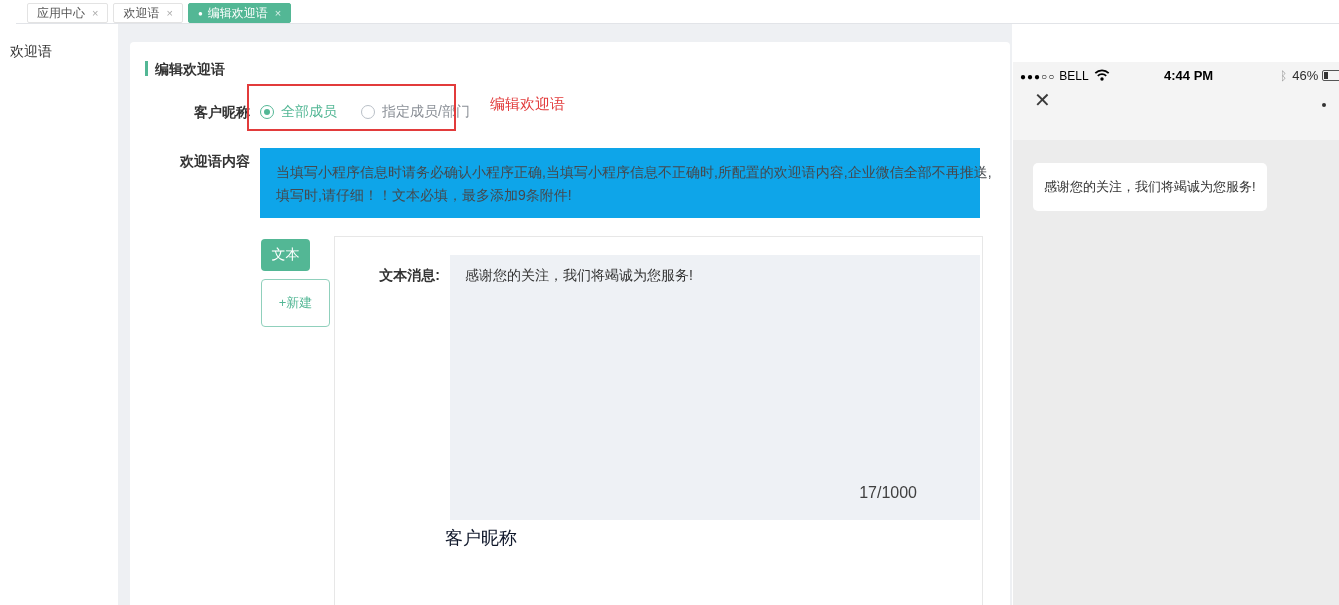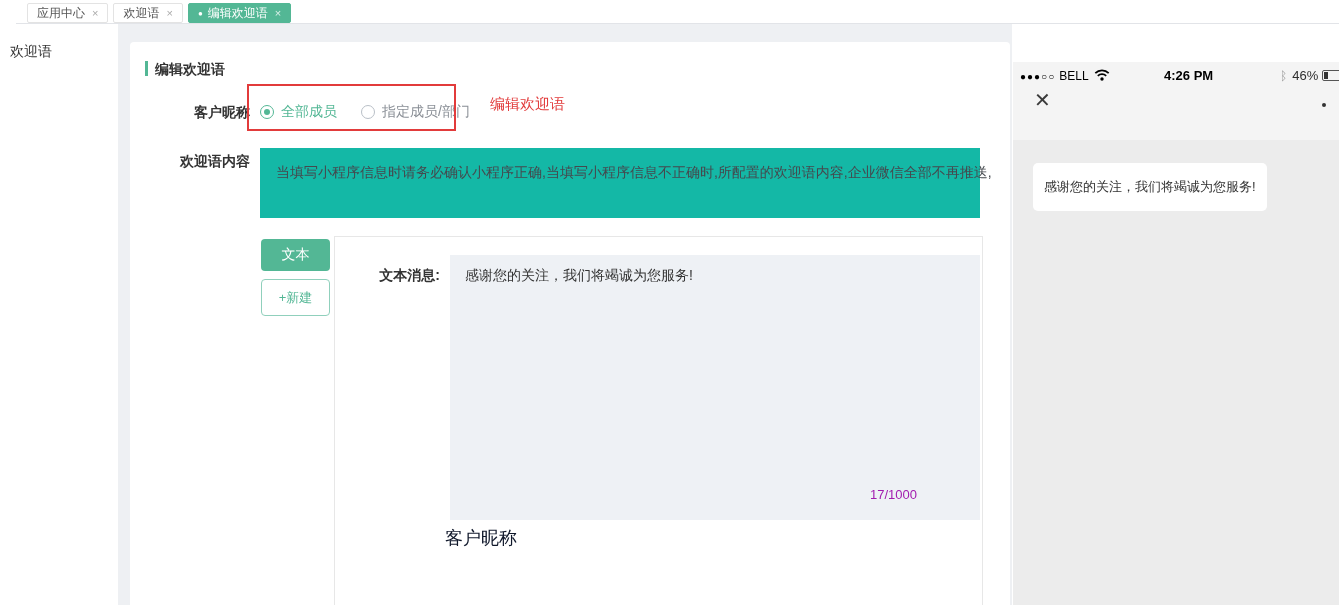--- a/index.html
+++ b/index.html
@@ -47,35 +47,35 @@
   .radio { width:14px; height:14px; border-radius:50%; background:#fff; position:relative; }
   .radio.checked { border:1px solid #53b795; }
   .radio.checked::after { content:""; position:absolute; left:3px; top:3px;
     width:6px; height:6px; border-radius:50%; background:#53b795; }
   .radio.unchecked { border:1px solid #b9bfc7; }
   .radio-label { margin-left:7px; font-size:14px; white-space:nowrap; }
   .radio-label.on { color:#53b795; }
   .radio-label.off { color:#8a8f96; }
 
   .notice-box { position:absolute; left:130px; top:106px; width:720px; height:70px;
-    background:#14b8a6; padding:13px 16px; font-size:14px; color:#45494e; line-height:23px; }
+    background:#0ea5e9; padding:13px 16px; font-size:14px; color:#45494e; line-height:23px; }
   .notice-line { white-space:nowrap; }
 
   .panel-border-top { position:absolute; left:204px; top:194px; width:649px; height:1px; background:#e7e7e7; }
   .panel-border-left { position:absolute; left:204px; top:194px; width:1px; height:369px; background:#e7e7e7; }
   .panel-border-right { position:absolute; left:852px; top:194px; width:1px; height:369px; background:#e7e7e7; }
 
-  .text-tab-btn { position:absolute; left:131px; top:197px; width:69px; height:32px;
+  .text-tab-btn { position:absolute; left:131px; top:197px; width:49px; height:32px;
     background:#53b795; color:#fff; font-size:14px; border:none; border-radius:4px; cursor:pointer; }
-  .new-btn { position:absolute; left:131px; top:237px; width:69px; height:37px;
+  .new-btn { position:absolute; left:131px; top:237px; width:69px; height:48px;
     background:#fff; color:#53b795; font-size:13px; border:1px solid #90d0bc; border-radius:4px; cursor:pointer; }
 
   .msg-textarea { position:absolute; left:320px; top:213px; width:530px; height:265px;
     background:#eef1f5; padding:12px 15px; font-size:14px; color:#333; }
-  .char-counter { position:absolute; right:63px; bottom:18px; font-size:13px; color:#a21caf; }
+  .char-counter { position:absolute; right:63px; bottom:18px; font-size:16px; color:#404040; }
   .nickname-link { position:absolute; left:315px; top:484px; font-size:18px; color:#0f172a; cursor:pointer; }
 
   
   .phone-col { position:absolute; left:1012px; top:24px; width:327px; height:581px; background:#fff; }
   .phone { position:absolute; left:1px; top:38px; width:346px; height:543px; }
   .phone-navbar { position:absolute; left:0; top:0; width:100%; height:78px; background:#f4f4f4; }
   .status-bar { position:absolute; left:0; top:4px; width:100%; height:15px; }
   .signal-group { position:absolute; left:7px; top:1px; display:flex; align-items:center; }
   .signal-dots { font-size:10px; letter-spacing:1px; color:#000; }
   .carrier { font-size:12px; color:#000; margin-left:4px; }
@@ -135,20 +135,21 @@
         <span class="radio unchecked"></span>
         <span class="radio-label off">指定成员/部门</span>
       </div>
     </div>
     <div class="red-box"></div>
     <div class="annotation">编辑欢迎语</div>
 
     <div class="row-label lbl-content">欢迎语内容</div>
     <div class="notice-box">
       <div class="notice-line">当填写小程序信息时请务必确认小程序正确,当填写小程序信息不正确时,所配置的欢迎语内容,企业微信全部不再推送,</div>
+      <div class="notice-line">填写时,请仔细！！文本必填，最多添加9条附件!</div>
     </div>
 
     <div class="panel-border-top"></div>
     <div class="panel-border-left"></div>
     <div class="panel-border-right"></div>
 
     <button class="text-tab-btn">文本</button>
     <button class="new-btn">+新建</button>
 
     <div class="row-label lbl-message">文本消息:</div>
@@ -169,21 +170,21 @@
           <span class="signal-dots">●●●○○</span>
           <span class="carrier">BELL</span>
           <span class="wifi-icon">
             <svg width="16" height="12" viewBox="0 0 16 12">
               <path d="M1.3 4.2 A9.5 9.5 0 0 1 14.7 4.2" stroke="#000" stroke-width="1.7" fill="none"></path>
               <path d="M3.8 6.9 A6 6 0 0 1 12.2 6.9" stroke="#000" stroke-width="1.7" fill="none"></path>
               <circle cx="8" cy="10" r="1.7" fill="#000"></circle>
             </svg>
           </span>
         </div>
-        <span class="time">4:26 PM</span>
+        <span class="time">4:44 PM</span>
         <div class="right-status">
           <span class="bt-icon">ᛒ</span>
           <span class="battery-pct">46%</span>
           <span class="battery-icon"></span>
         </div>
       </div>
       <div class="phone-close">✕</div>
       <div class="menu-dot"></div>
     </div>
     <div class="phone-chat">

